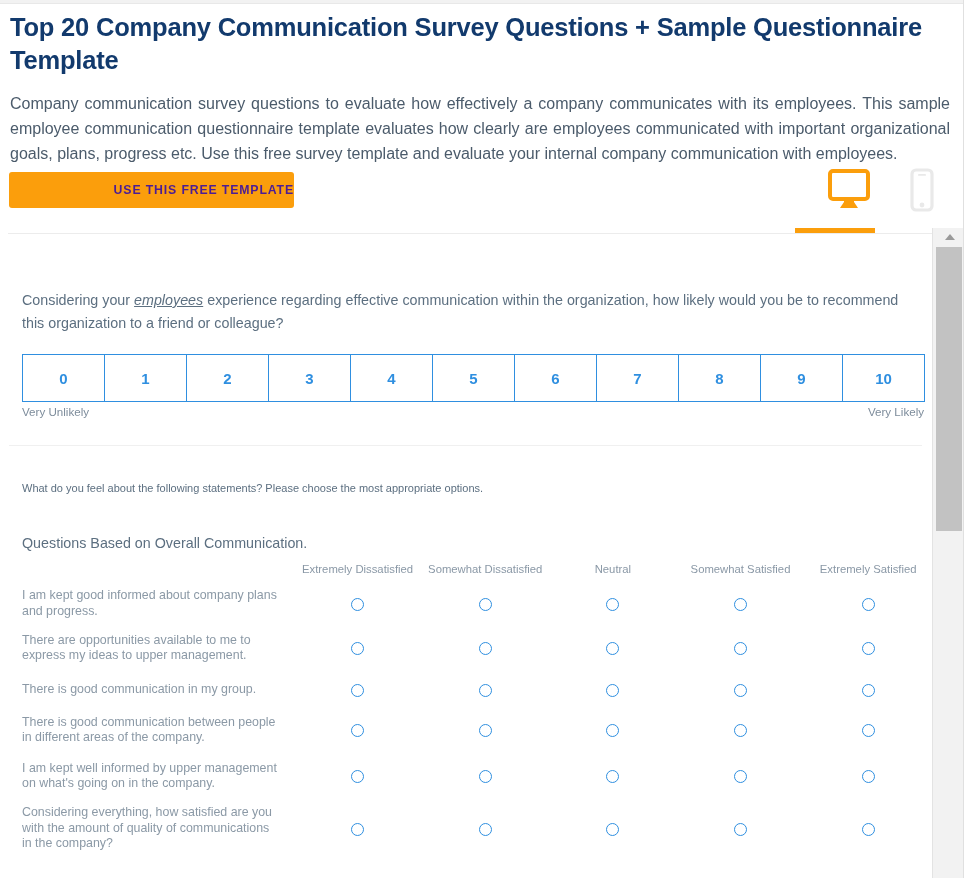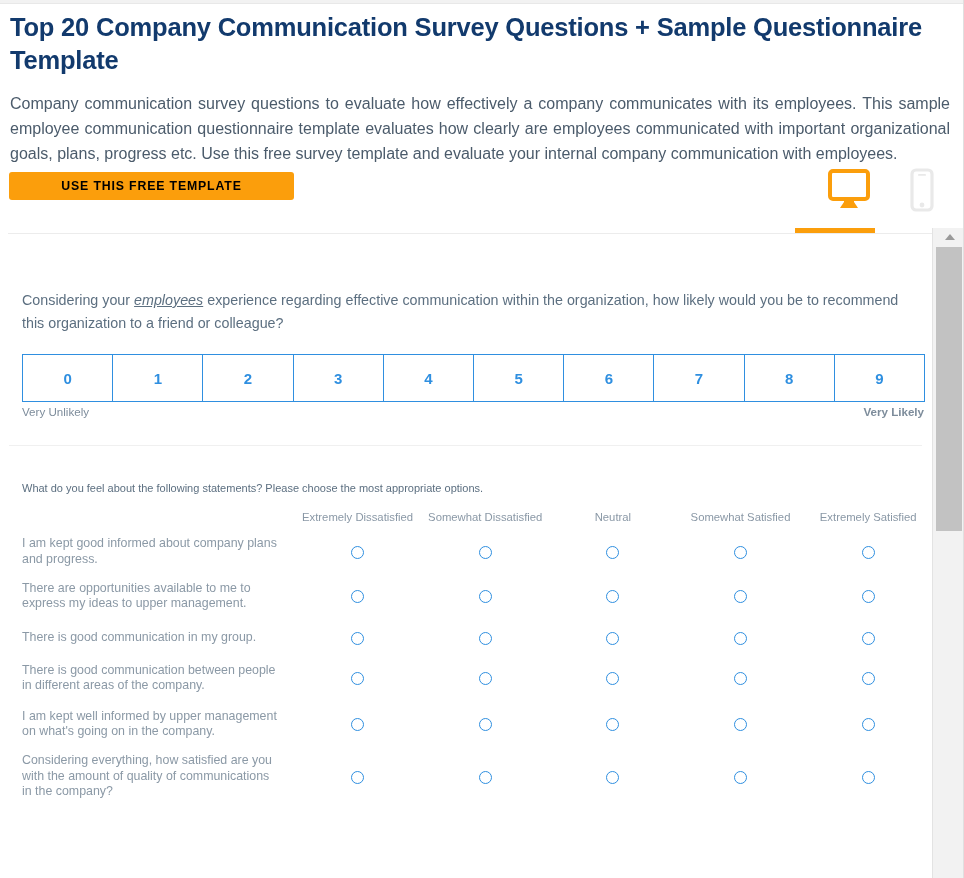--- a/index.html
+++ b/index.html
@@ -60,32 +60,33 @@
     top: 172px;
     left: 0;
     width: 964px;
     height: 62px;
   }
   .cta-button {
     position: absolute;
     left: 9px;
     top: 0;
     width: 285px;
-    height: 28px;
+    height: 36px;
     background: #fb9e0c;
     border: none;
     border-radius: 3px;
-    color: #000000;
+    color: #4c1d95;
     font-family: "Liberation Sans", sans-serif;
     font-size: 12.3px;
     font-weight: bold;
     letter-spacing: 0.85px;
     cursor: pointer;
     text-transform: uppercase;
     padding: 0;
+    text-align: right;
   }
   .device-toggles {
     position: absolute;
     right: 28px;
     top: -4px;
     display: flex;
     align-items: flex-end;
     gap: 36px;
   }
   .device-btn {
@@ -166,21 +167,21 @@
     width: 902px;
     margin: 3px 0 0 22px;
     height: 16px;
   }
   .nps-labels span {
     position: absolute;
     font-size: 11.6px;
     color: #7d8c9b;
   }
   .nps-labels .lbl-left { left: 0; text-align: right; }
-  .nps-labels .lbl-right { right: 0; font-weight: bold; }
+  .nps-labels .lbl-right { right: 0; }
 
   .section-divider {
     position: absolute;
     top: 211px;
     left: 9px;
     width: 913px;
     height: 1px;
     background: #f0f0f0;
   }
 
@@ -348,32 +349,34 @@
       <div class="nps-cell">0</div>
       <div class="nps-cell">1</div>
       <div class="nps-cell">2</div>
       <div class="nps-cell">3</div>
       <div class="nps-cell">4</div>
       <div class="nps-cell">5</div>
       <div class="nps-cell">6</div>
       <div class="nps-cell">7</div>
       <div class="nps-cell">8</div>
       <div class="nps-cell">9</div>
+      <div class="nps-cell">10</div>
     </div>
 
     <div class="nps-labels">
       <span class="lbl-left">Very Unlikely</span>
       <span class="lbl-right">Very Likely</span>
     </div>
   </div>
 
   <div class="section-divider"></div>
 
   <div class="q-matrix">
     <p class="matrix-intro">What do you feel about the following statements? Please choose the most appropriate options.</p>
+    <p class="matrix-subtitle">Questions Based on Overall Communication.</p>
 
     <table class="matrix-table">
       <colgroup>
         <col class="c-stmt">
           <col class="c-opt">
           <col class="c-opt">
           <col class="c-opt">
           <col class="c-opt">
           <col class="c-opt">
       </colgroup>

